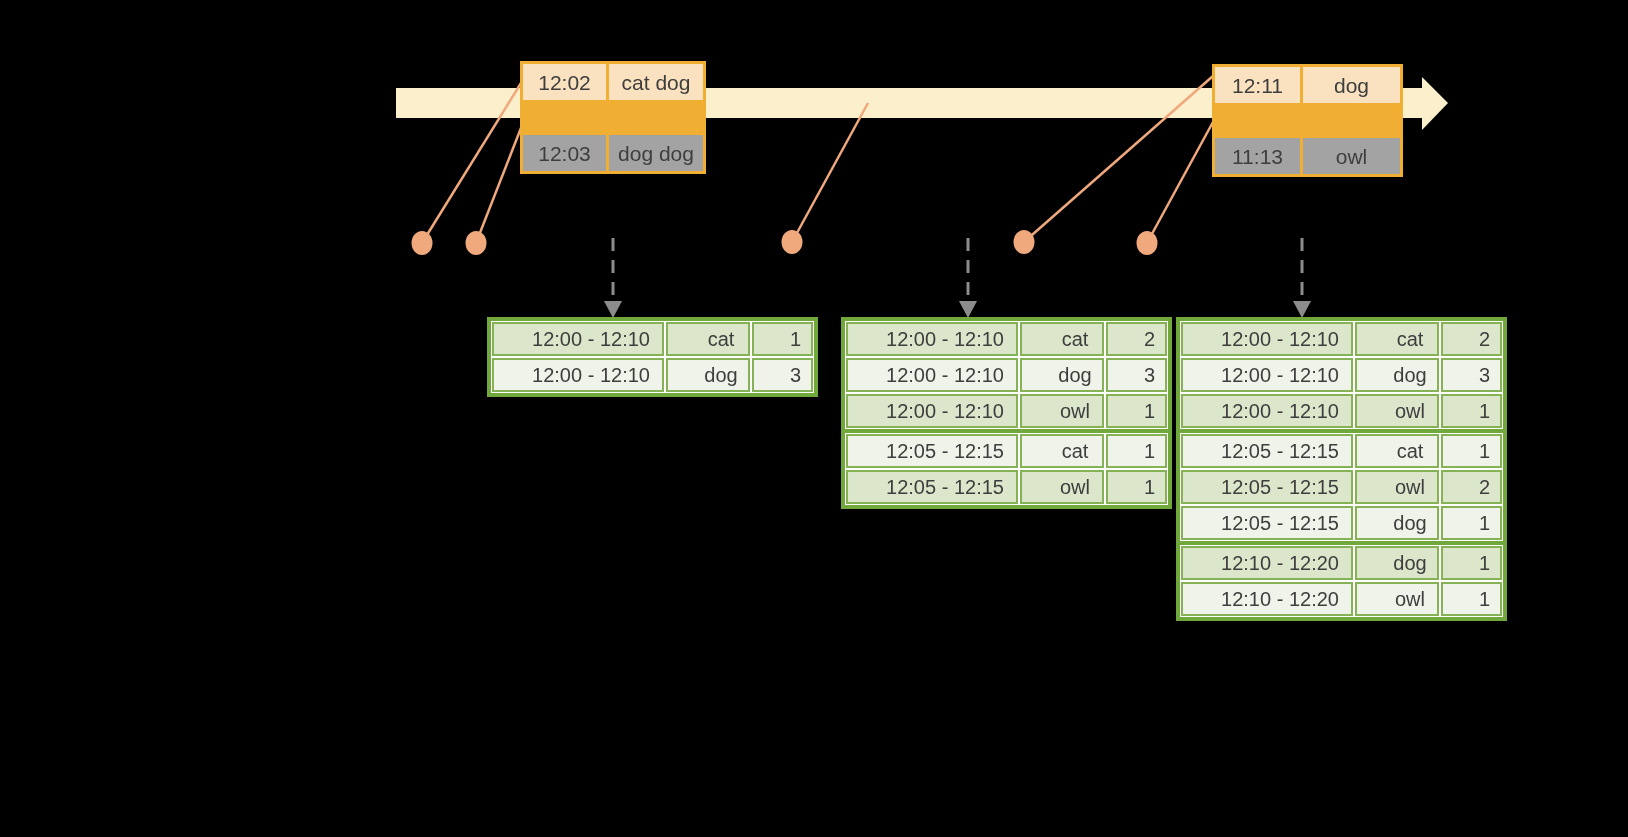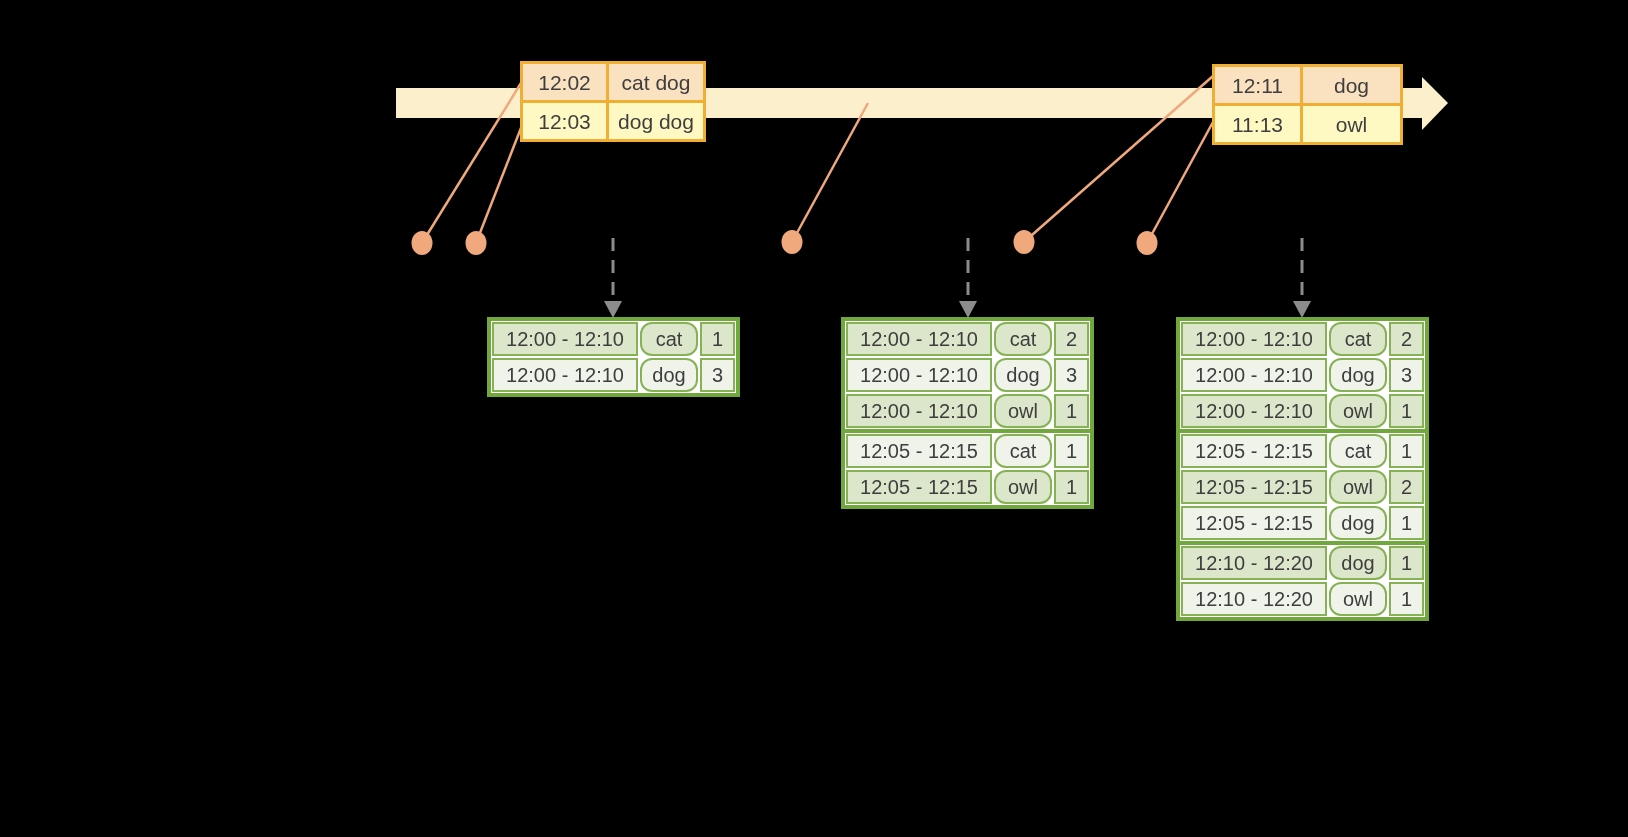--- a/index.html
+++ b/index.html
@@ -16,29 +16,29 @@
   .et-1 .ec{height:36px;}
   .et-1 .ec.time{width:83px;}
   .et-1 .ec.words{width:94px;}
   .et-2 .ec{height:32px;}
   .et-2 .ec.time{width:83px;}
   .et-2 .ec.words{width:113px;}
   .et-3 .ec{height:36px;}
   .et-3 .ec.time{width:85px;}
   .et-3 .ec.words{width:97px;}
   .fill-dark{background:#FAE1BF;text-align:center;}
-  .fill-light{background:#fef9c3;}
+  .fill-light{background:#a3a3a3;margin-top:32px;}
   .fill-mid{background:#FBE9D0;}
 
   
   .result-table{position:absolute;background:#FFFFFF;border:4px solid #70A83B;display:flex;flex-direction:column;}
   .result-row{display:flex;}
-  .rc{border:2px solid #85B254;margin:1px;display:flex;align-items:center;justify-content:center;font-size:20px;line-height:1;height:30px;}
+  .rc{border:2px solid #85B254;margin:1px;display:flex;align-items:center;justify-content:center;font-size:20px;line-height:1;height:30px;padding-left:26px;}
   .rc.window{width:142px;}
-  .rc.word{width:54px;border-radius:12px;}
+  .rc.word{width:54px;}
   .rc.count{width:31px;}
   .row-dark .rc{background:#DBE6CA;}
   .row-light .rc{background:#EFF3E9;}
   .group-sep{height:4px;background:#70A83B;}
 </style>
 </head>
 <body>
 
 <div class="canvas">
 

